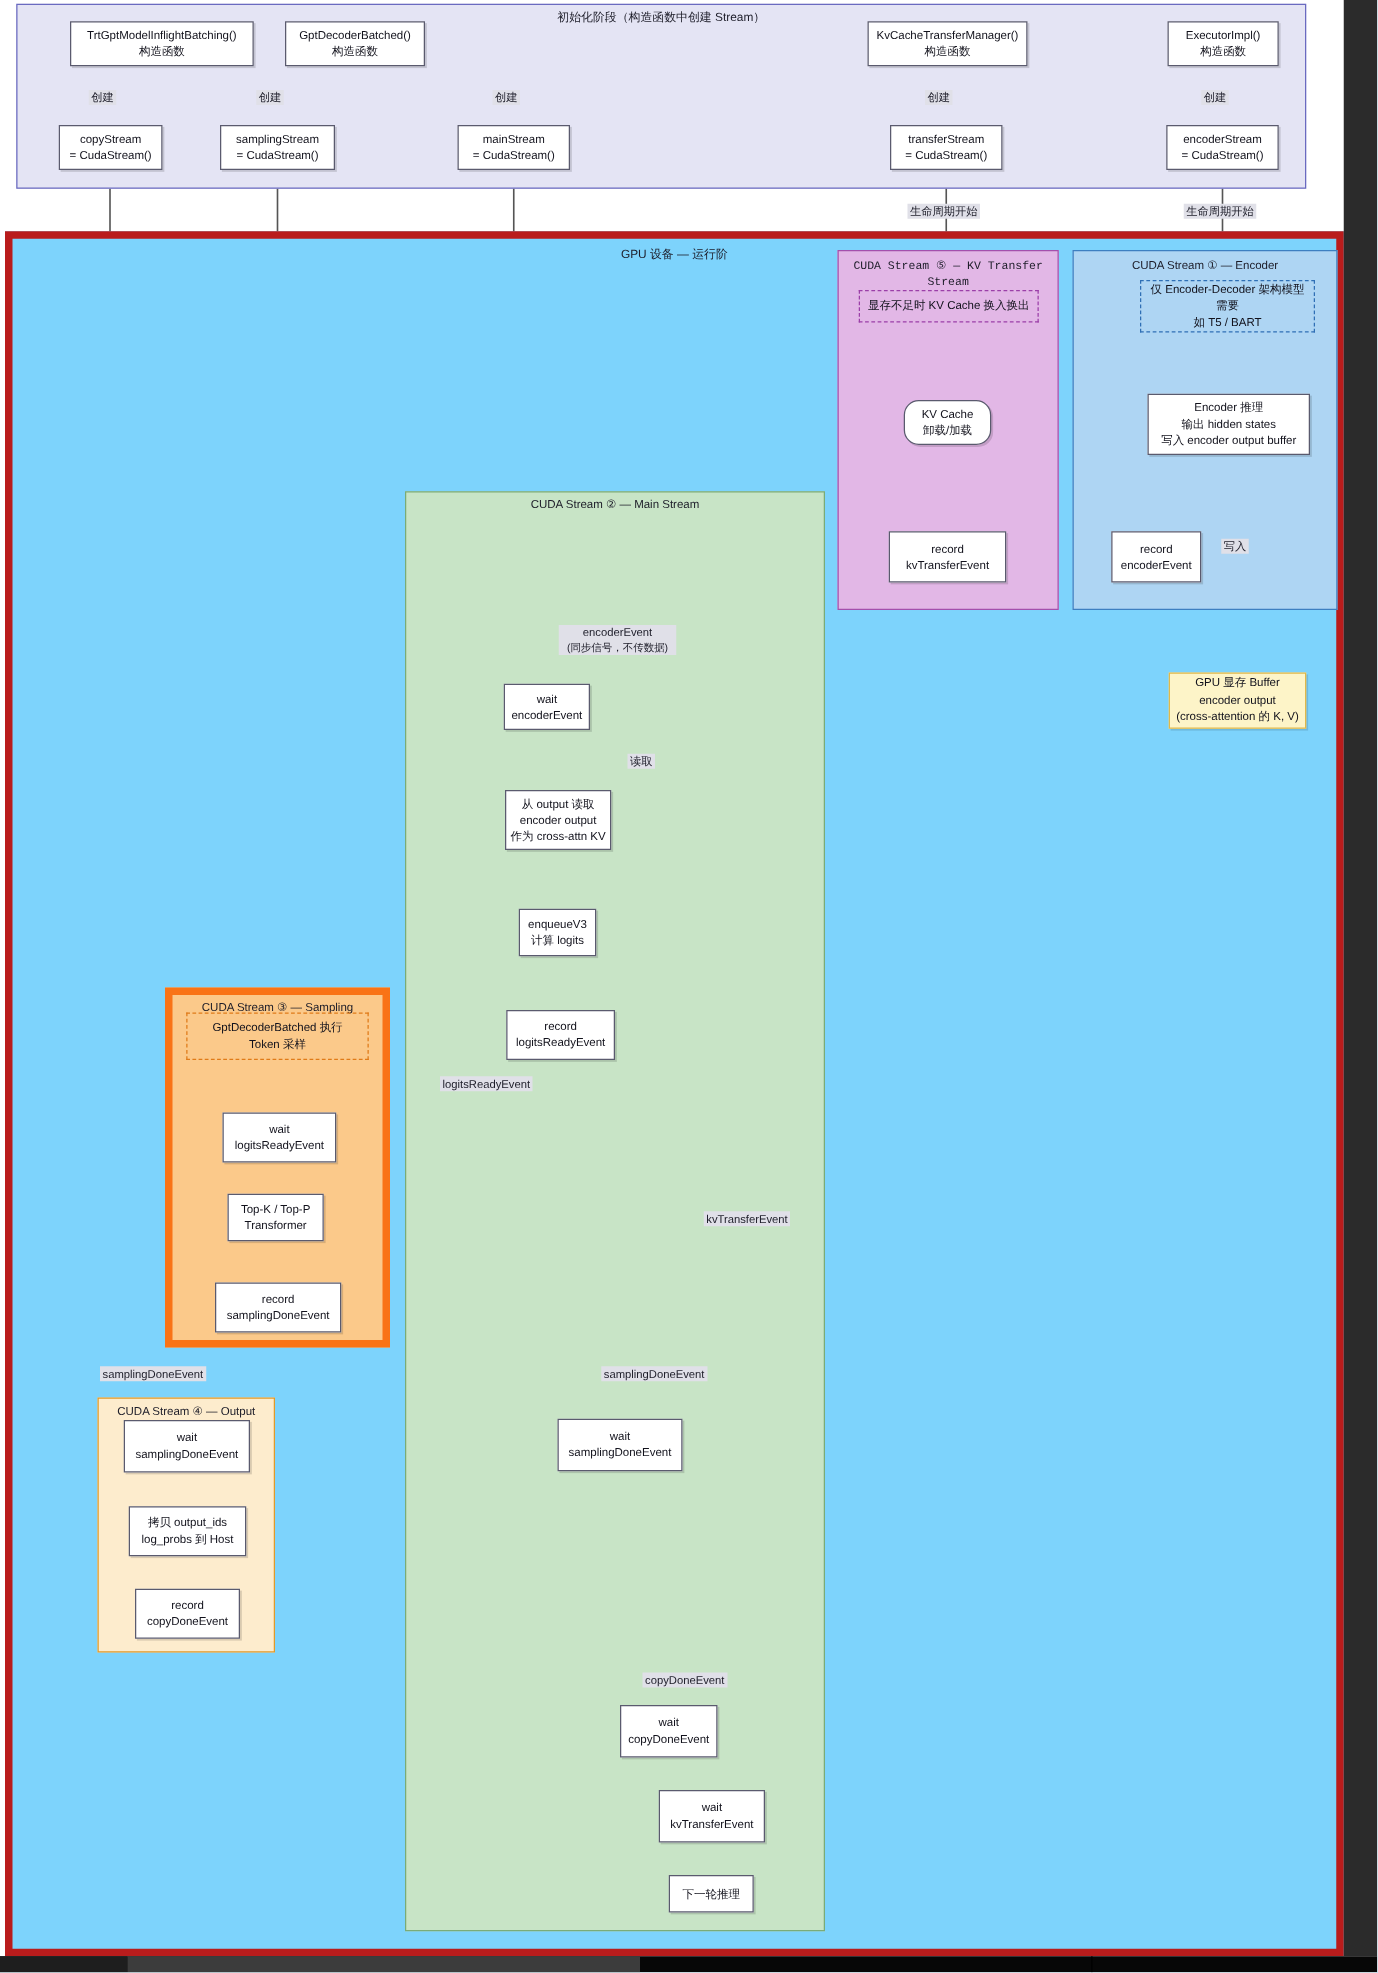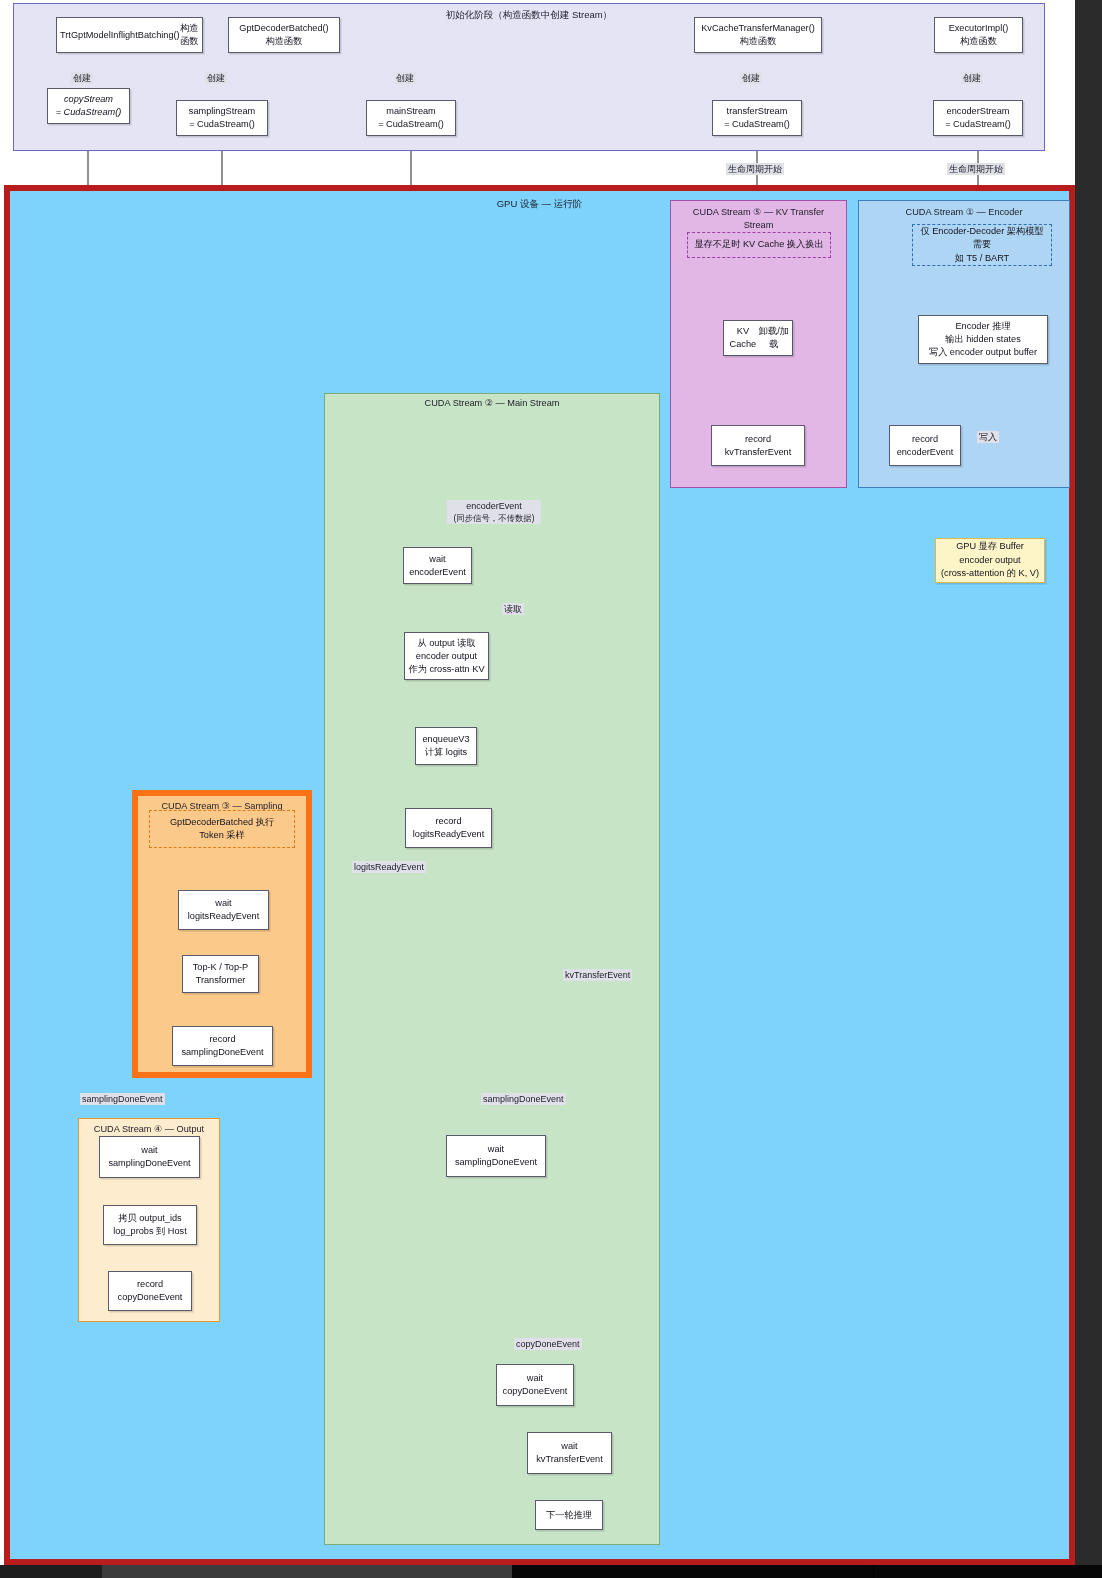--- a/index.html
+++ b/index.html
@@ -8,21 +8,21 @@
   #canvasarea{position:absolute;left:0;top:0;width:1075px;height:1565px;}
   svg#wires{position:absolute;left:0;top:0;width:1075px;height:1565px;overflow:visible;}
 
   .phase{position:absolute;box-sizing:border-box;}
   .phase-init{background:#e4e4f4;border:1px solid #6a6ac0;}
   .phase-gpu{background:#7dd3fc;border:6px solid #b91c1c;}
   .phase-title{position:absolute;width:100%;text-align:center;font-size:9.5px;color:#1c1c28;line-height:13px;}
 
   .swim{position:absolute;box-sizing:border-box;}
   .sw-main{background:#c8e4c6;border:1px solid #7aab77;}
-  .sw-kv{background:#e2b7e6;border:1px solid #a450ac;}
+  .sw-kv{background:#e2b7e6;border:1px solid #a450ac;font-family:Liberation Mono, monospace;}
   .sw-enc{background:#aed5f3;border:1px solid #3d7fc1;}
   .sw-samp{background:#fbc98a;border:6px solid #f97316;}
   .sw-out{background:#fdeccd;border:1px solid #e09a2a;}
   .swim-title{position:absolute;width:100%;text-align:center;font-size:9.2px;color:#1c1c28;line-height:13px;}
 
   .node{position:absolute;box-sizing:border-box;background:#ffffff;border:1.2px solid #5a5a6e;
         display:flex;align-items:center;justify-content:center;text-align:center;
         font-size:9.2px;line-height:13px;color:#12121c;
         box-shadow:1.5px 1.5px 0 rgba(0,0,0,0.14);padding:2px 3px;}
   .node span{display:block;}
@@ -143,21 +143,21 @@
 
       <path d="M152,1310 C170,1332 360,1342 500,1348 C510,1350 514,1354 516,1360" fill="none" stroke="#000" stroke-width="2" marker-end="url(#ahb)"></path>
     </svg>
 
     <div class="phase phase-init" style="left:13px;top:3px;width:1032px;height:148px;">
       <div class="phase-title" style="top:4px;left:0;">
         <span>初始化阶段（构造函数中创建 Stream）</span>
       </div>
     </div>
 
-    <div class="node" style="left:56px;top:17px;width:147px;height:36px;flex-direction:row;">
+    <div class="node" style="left:56px;top:17px;width:147px;height:36px;flex-direction:column;">
       <span>TrtGptModelInflightBatching()</span>
       <span>构造函数</span>
     </div>
     <div class="node" style="left:228px;top:17px;width:112px;height:36px;flex-direction:column;">
       <span>GptDecoderBatched()</span>
       <span>构造函数</span>
     </div>
     <div class="node" style="left:694px;top:17px;width:128px;height:36px;flex-direction:column;">
       <span>KvCacheTransferManager()</span>
       <span>构造函数</span>
@@ -166,21 +166,21 @@
       <span>ExecutorImpl()</span>
       <span>构造函数</span>
     </div>
 
     <div class="edgelabel" style="left:71px;top:72px;"><span>创建</span></div>
     <div class="edgelabel" style="left:205px;top:72px;"><span>创建</span></div>
     <div class="edgelabel" style="left:394px;top:72px;"><span>创建</span></div>
     <div class="edgelabel" style="left:740px;top:72px;"><span>创建</span></div>
     <div class="edgelabel" style="left:961px;top:72px;"><span>创建</span></div>
 
-    <div class="node" style="left:47px;top:88px;width:83px;height:36px;flex-direction:column;font-style:italic;">
+    <div class="node" style="left:47px;top:100px;width:83px;height:36px;flex-direction:column;">
       <span>copyStream</span>
       <span>= CudaStream()</span>
     </div>
     <div class="node" style="left:176px;top:100px;width:92px;height:36px;flex-direction:column;">
       <span>samplingStream</span>
       <span>= CudaStream()</span>
     </div>
     <div class="node" style="left:366px;top:100px;width:90px;height:36px;flex-direction:column;">
       <span>mainStream</span>
       <span>= CudaStream()</span>
@@ -207,21 +207,21 @@
     </div>
 
     <div class="swim sw-kv" style="left:670px;top:200px;width:177px;height:288px;">
       <div class="swim-title" style="top:5px;left:0;padding:0 8px;width:calc(100% - 16px);">
         <span>CUDA Stream ⑤ — KV Transfer Stream</span>
       </div>
     </div>
     <div class="note note-kv" style="left:687px;top:232px;width:144px;height:26px;">
       <span>显存不足时 KV Cache 换入换出</span>
     </div>
-    <div class="node" style="left:723px;top:320px;width:70px;height:36px;">
+    <div class="node" style="left:723px;top:320px;width:70px;height:36px;flex-direction:column;border-radius:12px;">
       <span>KV Cache</span>
       <span>卸载/加载</span>
     </div>
     <div class="node" style="left:711px;top:425px;width:94px;height:41px;flex-direction:column;">
       <span>record</span>
       <span>kvTransferEvent</span>
     </div>
 
     <div class="swim sw-enc" style="left:858px;top:200px;width:212px;height:288px;">
       <div class="swim-title" style="top:5px;left:0;">

